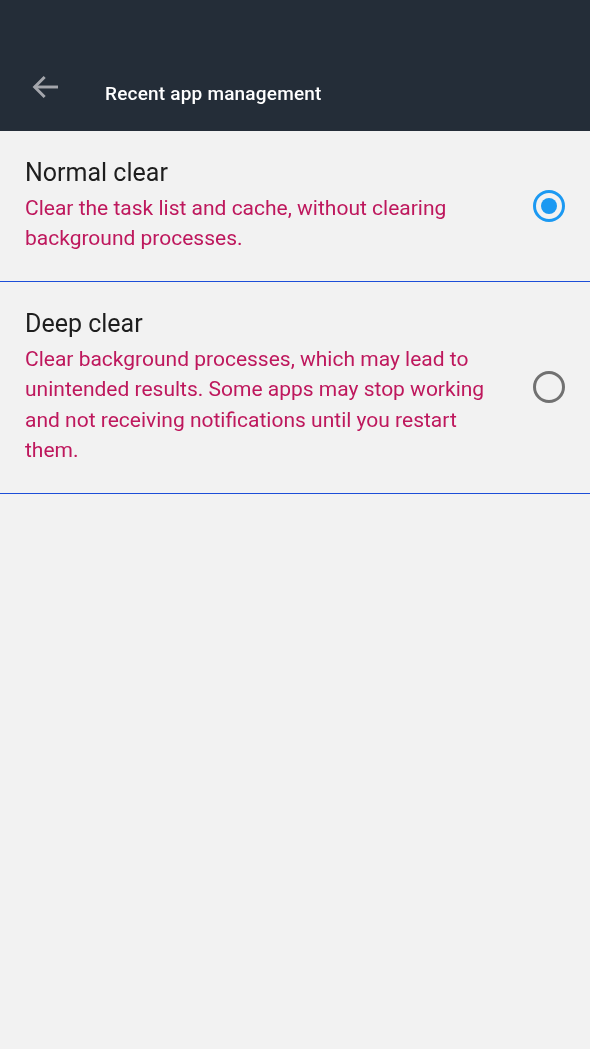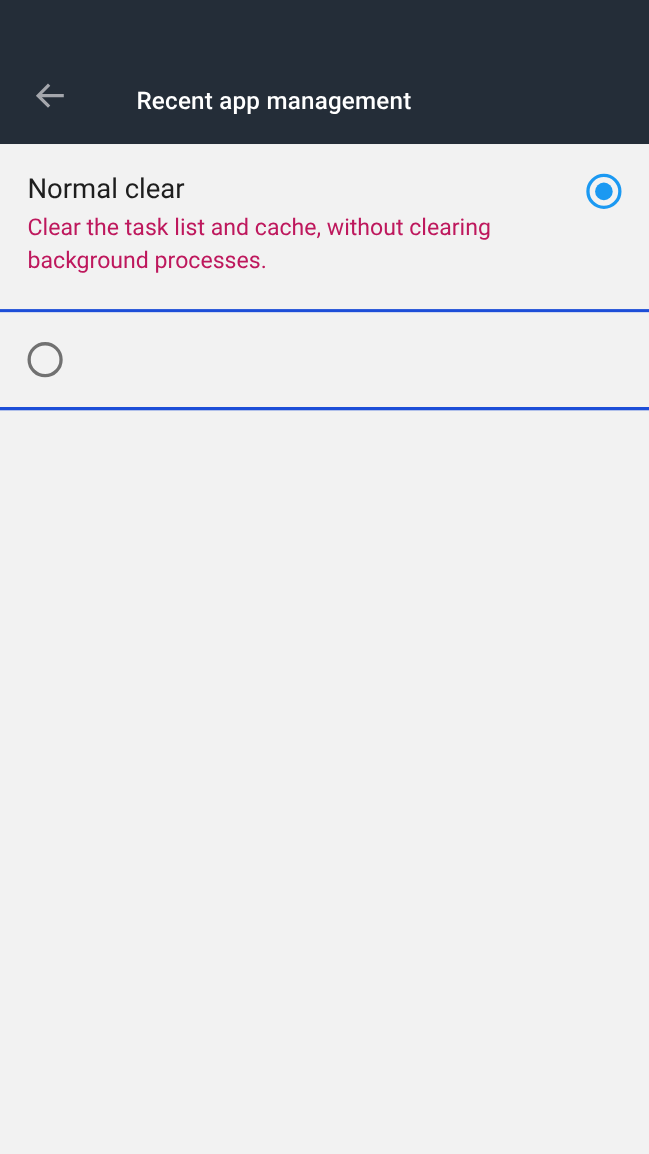--- a/index.html
+++ b/index.html
@@ -29,30 +29,31 @@
       align-items: center;
       justify-content: center;
       cursor: pointer;
     }
     .back-button svg {
       width: 32px;
       height: 32px;
     }
     .title {
       color: #ffffff;
-      font-size: 22px;
+      font-size: 19px;
       font-weight: 500;
-      margin-left: 60px;
+      margin-left: 41px;
       letter-spacing: 0.2px;
     }
     .option {
       background: #f2f2f2;
       padding: 27px 25px 27px 25px;
       display: flex;
-      border-bottom: 3px solid #1d4ed8;
+      align-items: center;
+      border-bottom: 1px solid #1d4ed8;
       cursor: pointer;
     }
     .option-content {
       flex: 1;
       padding-right: 25px;
     }
     .option-title {
       color: #1e1e1e;
       font-size: 25px;
       font-weight: 400;
@@ -111,17 +112,21 @@
     <div class="option-title">Normal clear</div>
     <div class="option-description">Clear the task list and cache, without clearing background processes.</div>
   </div>
   <div class="radio selected">
     <div class="radio-outer"></div>
     <div class="radio-inner"></div>
   </div>
 </div>
 
 <div class="option">
+  <div class="option-content">
+    <div class="option-title">Deep clear</div>
+    <div class="option-description">Clear background processes, which may lead to unintended results. Some apps may stop working and not receiving notifications until you restart them.</div>
+  </div>
   <div class="radio">
     <div class="radio-outer"></div>
 
   </div>
 </div>
 
 </body></html>

